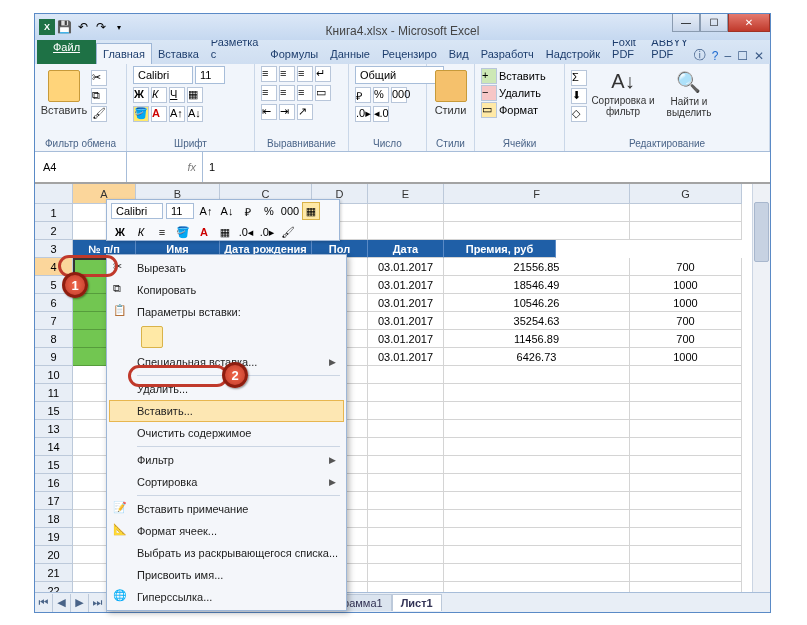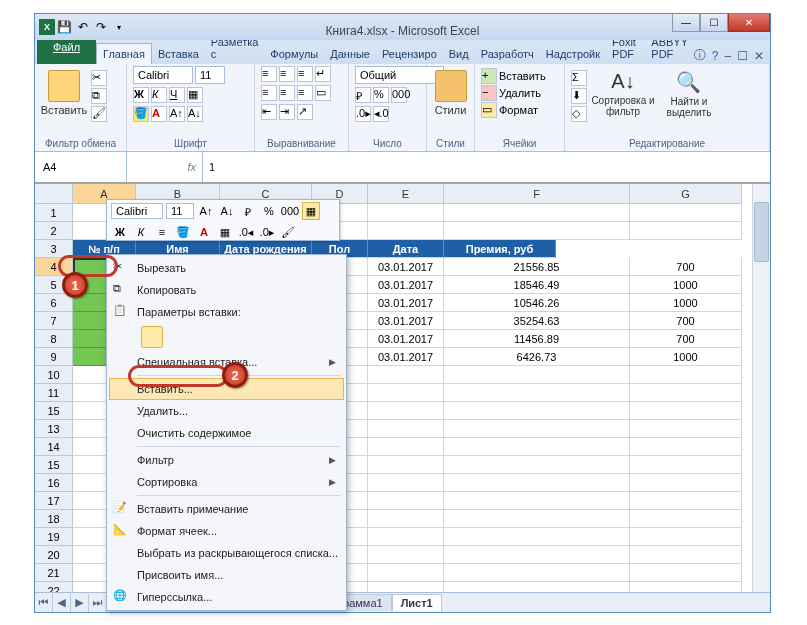--- a/index.html
+++ b/index.html
@@ -555,25 +555,25 @@
       <span>Параметры вставки:</span>
     </div>
   <div class="cm-sub">
       <span class="paste-opt-ico"></span>
     </div>
   <div class="cm-item">
       <span>Специальная вставка...</span>
       <span class="arrow">▶</span>
     </div>
   <div class="cm-sep"></div>
+  <div class="cm-item">
+      <span>Удалить...</span>
+    </div>
   <div class="cm-item hl">
       <span>Вставить...</span>
-    </div>
-  <div class="cm-item">
-      <span>Удалить...</span>
     </div>
   <div class="cm-item">
       <span>Очистить содержимое</span>
     </div>
   <div class="cm-sep"></div>
   <div class="cm-item">
       <span>Фильтр</span>
       <span class="arrow">▶</span>
     </div>
   <div class="cm-item">

